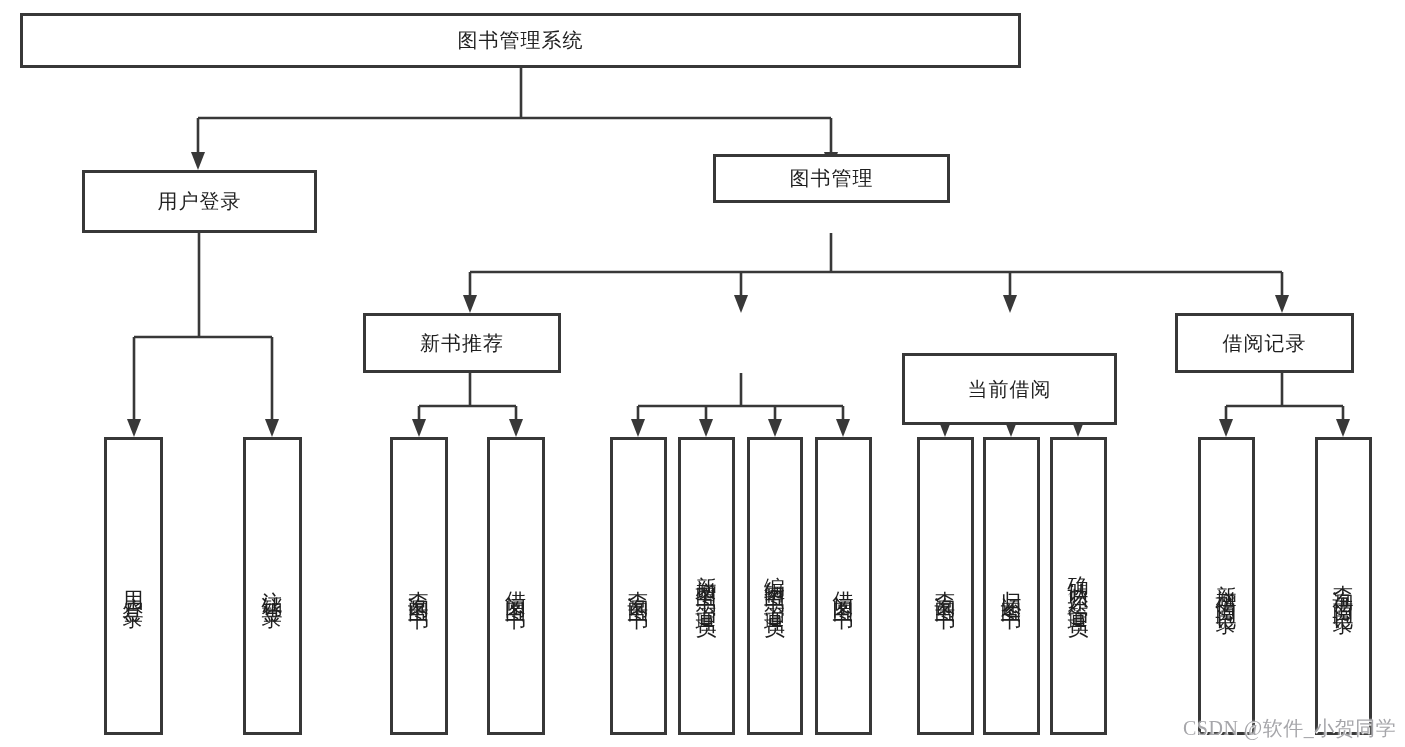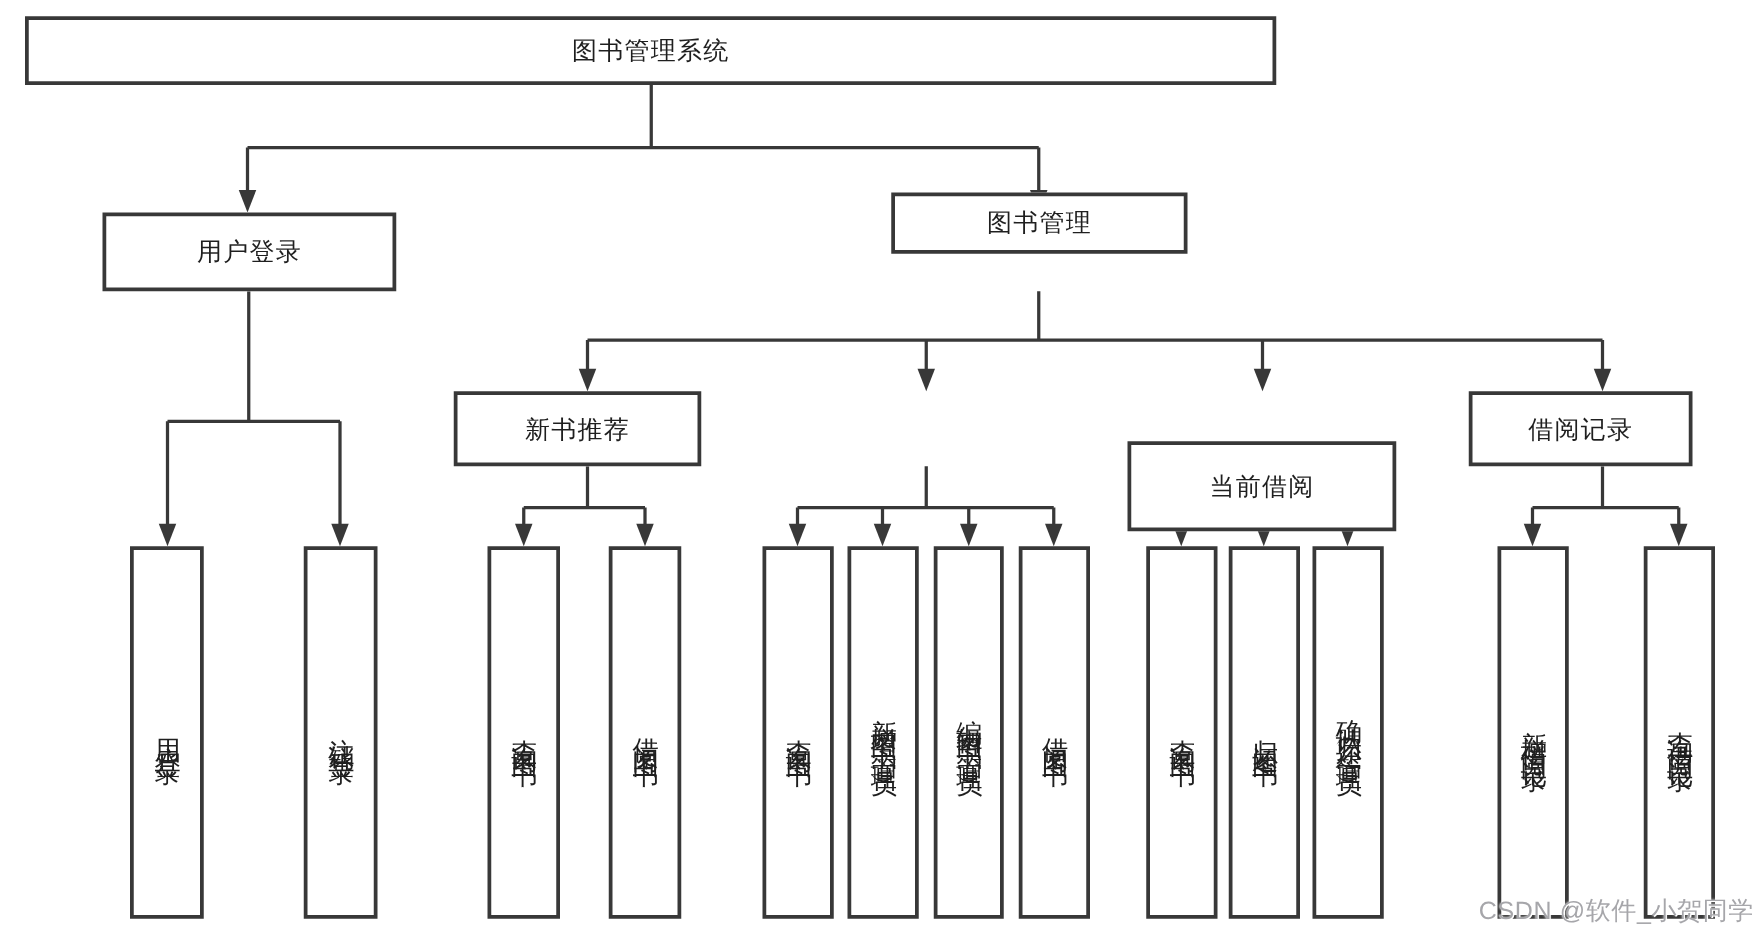--- a/index.html
+++ b/index.html
@@ -20,20 +20,21 @@
     display:flex; align-items:center; justify-content:center;
   }
   .vlabel {
     writing-mode:vertical-rl; text-orientation:mixed;
     font-size:21px; letter-spacing:6px; line-height:1; color:#1f1f1f;
   }
   .watermark {
     position:absolute; left:1183px; top:715px;
     font-size:20px; color:#a6a6aa; letter-spacing:0.5px; white-space:nowrap;
     text-shadow:0 0 2px #ffffff, 1px 1px 0 #ffffff;
+    font-family:Liberation Serif, serif;
   }
 </style>
 </head>
 <body>
 
 <div class="stage">
 
   <svg class="wires" viewBox="0 0 1405 747" xmlns="http://www.w3.org/2000/svg" aria-hidden="true">
     <g stroke="#383838" stroke-width="2.6" fill="none">
 

